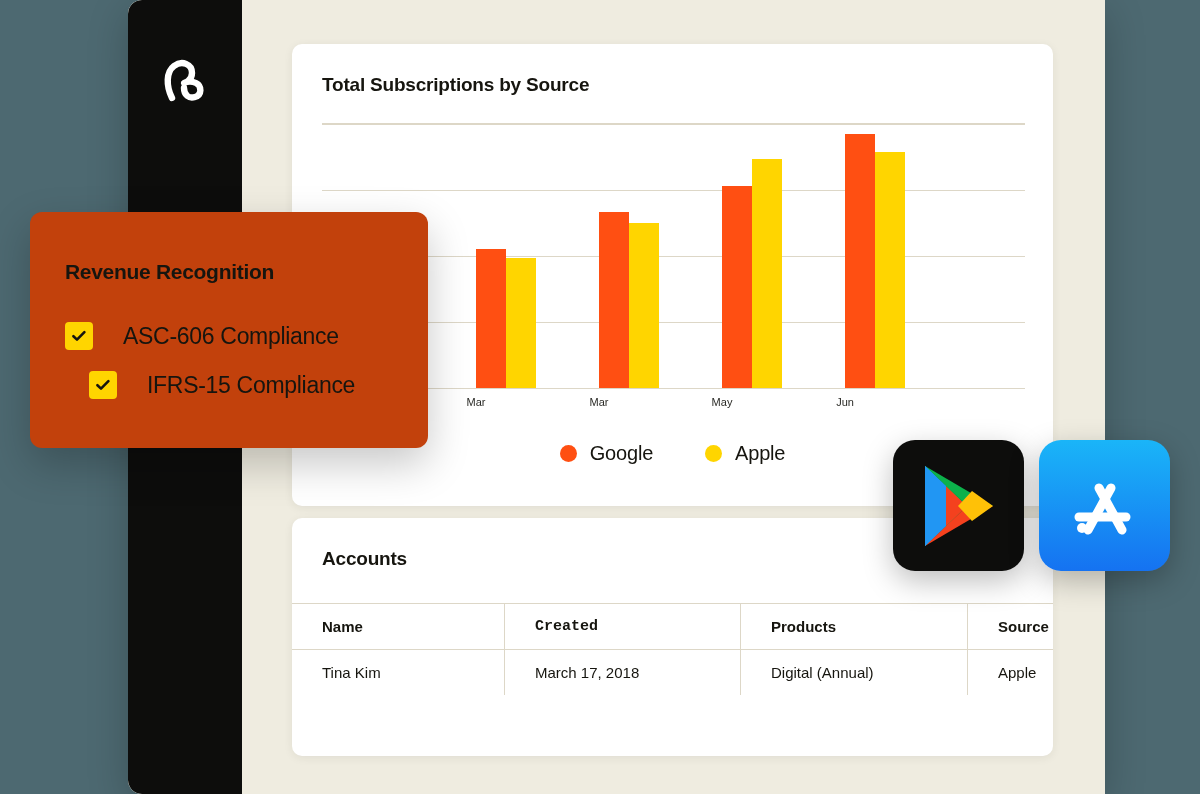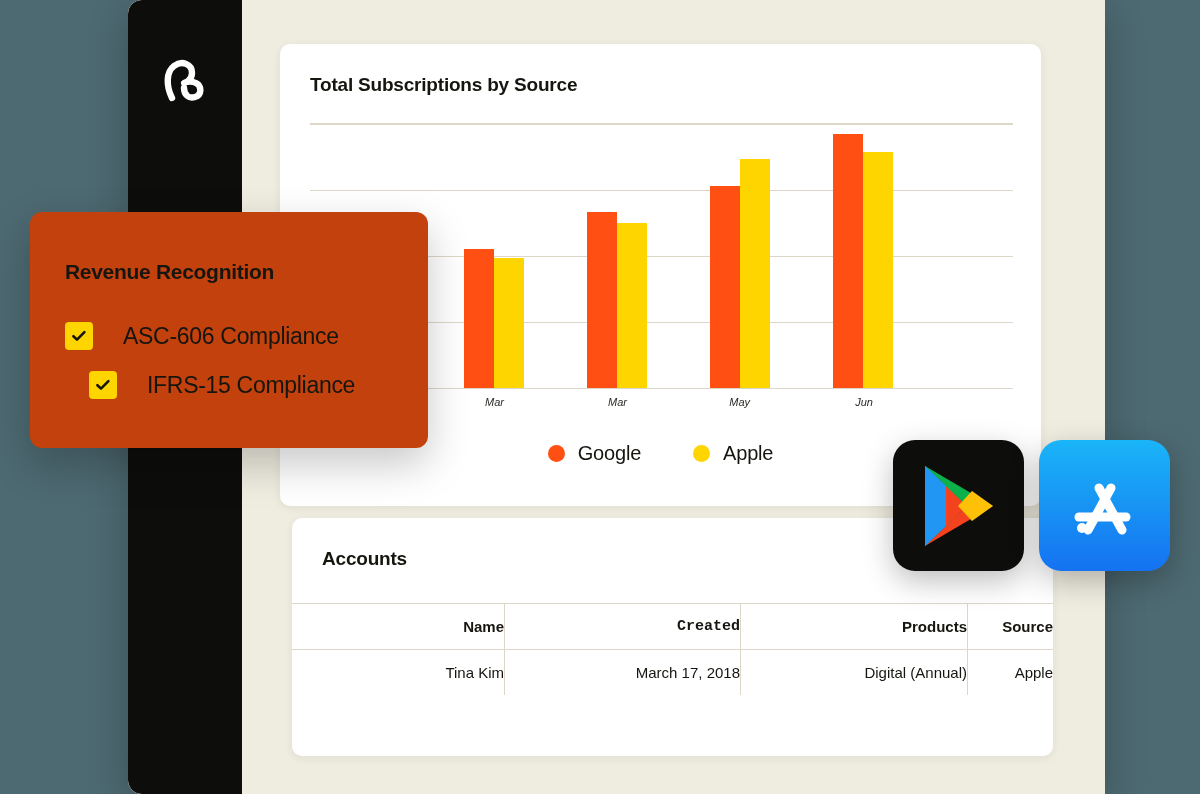--- a/index.html
+++ b/index.html
@@ -50,21 +50,21 @@
   }
 
   
   .card {
     position: absolute;
     background: #ffffff;
     border-radius: 10px;
     box-shadow: 0 2px 10px rgba(40,36,24,0.07);
   }
   .card-chart {
-    left: 152px;
+    left: 164px;
     top: 44px;
     width: 761px;
     height: 462px;
   }
   .card-accounts {
     left: 164px;
     top: 518px;
     width: 761px;
     height: 238px;
   }
@@ -119,23 +119,22 @@
   .bar {
     width: 30px;
   }
   .bar.google { background: #ff4f12; }
   .bar.apple  { background: #ffd500; }
   .tick-label {
     position: absolute;
     top: 352px;
     font-size: 11px;
     color: #2a2a26;
-    text-align: right;
+    text-align: center;
     width: 80px;
-    font-style: italic;
   }
   .legend {
     position: absolute;
     left: 0;
     right: 0;
     top: 398px;
     display: flex;
     justify-content: center;
     gap: 52px;
     align-items: center;
@@ -161,21 +160,21 @@
   
   .acct-table {
     position: absolute;
     left: 0px;
     top: 85px;
     width: 761px;
     border-collapse: collapse;
     table-layout: fixed;
   }
   .acct-table th, .acct-table td {
-    text-align: right;
+    text-align: left;
     font-size: 15px;
     color: #16150f;
     padding: 14px 0 14px 30px;
     border-bottom: 1px solid #ddd7c7;
     border-right: 1px solid #ddd7c7;
     font-weight: 400;
     white-space: nowrap;
   }
   .acct-table th {
     font-weight: 700;

